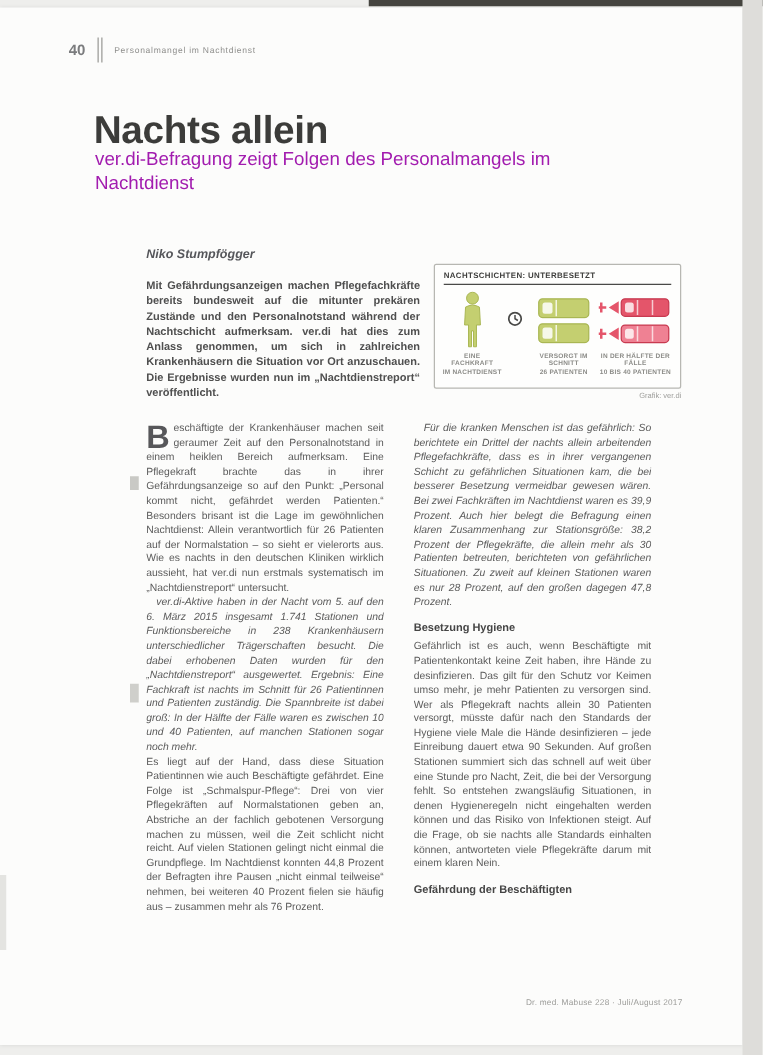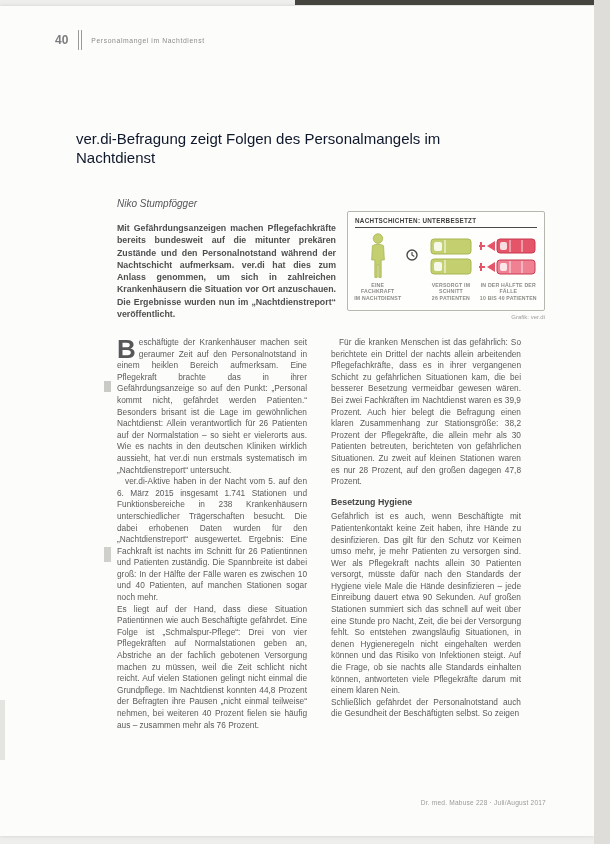--- a/index.html
+++ b/index.html
@@ -14,24 +14,24 @@
   .scan-mark-3{position:absolute;left:0px;top:700px;width:5px;height:60px;background:#e4e4e1;}
 
   
   .pagehead{position:absolute;left:55px;top:30px;display:flex;align-items:center;}
   .pagenum{font-size:12px;font-weight:bold;color:#7b7c7e;}
   .headrule{width:0;height:20px;border-left:1px solid #9a9a98;border-right:1px solid #9a9a98;margin:0 9px 0 10px;padding-left:2px;}
   .runhead{font-size:6.8px;letter-spacing:.6px;color:#8d8d8b;text-transform:none;}
 
   
   .title{position:absolute;left:75px;top:86px;font-size:31px;font-weight:bold;color:#3c3c3a;letter-spacing:-.3px;}
-  .subtitle{position:absolute;left:76px;top:129px;width:370px;font-size:15px;line-height:19px;color:#0f172a;}
+  .subtitle{position:absolute;left:76px;top:118px;width:370px;font-size:15px;line-height:19px;color:#a21caf;}
 
   
-  .author{position:absolute;left:117px;top:198px;font-size:10px;font-weight:normal;font-style:italic;color:#55565a;}
+  .author{position:absolute;left:117px;top:198px;font-size:10px;font-weight:bold;font-style:italic;color:#55565a;}
   .lead{position:absolute;left:117px;top:222px;width:219px;font-size:8.8px;line-height:12.3px;font-weight:600;color:#4f4f4f;text-align:justify;}
 
   
   .infobox{position:absolute;left:347px;top:211px;width:198px;height:100px;background:#fefefd;border:1px solid #b7b7b2;border-radius:2px;box-sizing:border-box;}
   .ig-title{font-size:6.3px;font-weight:bold;letter-spacing:.3px;color:#3e3e3c;padding:5px 7px 3px 7px;}
   .ig-rule{border-top:1px solid #4a4a48;margin:0 7px;}
   .ig-body{display:flex;align-items:flex-start;padding:5px 6px 0 6px;}
   .ig-item{display:flex;flex-direction:column;align-items:center;}
   .ig-item.nurse{width:48px;}
   .ig-item.clock{width:22px;padding-top:16px;}
@@ -39,21 +39,21 @@
   .ig-item.overload{width:60px;}
   .ig-icon{height:46px;display:flex;flex-direction:column;justify-content:center;align-items:center;gap:3px;}
   .ig-label{margin-top:3px;font-size:5.2px;line-height:6.4px;font-weight:bold;letter-spacing:.2px;color:#8b8b87;text-align:center;text-transform:uppercase;}
   .ig-credit{position:absolute;left:455px;top:314px;width:90px;text-align:right;font-size:6px;color:#9d9d9a;}
 
   
   .col{position:absolute;top:337px;width:190px;font-size:8.3px;line-height:11.6px;color:#5b5b5b;text-align:justify;overflow:hidden;}
   .col-left{left:117px;height:460px;}
   .col-right{left:331px;height:458px;}
   .col p{margin:0 0 0 0;}
-  .col p.indent{text-indent:8px;}
+  .col p.indent{text-indent:8px;font-style:italic;}
   .col h3{margin:9px 0 3px 0;font-size:8.8px;color:#454545;}
   .dropcap{float:left;font-size:26px;line-height:22px;font-weight:bold;color:#57575a;padding:1px 3px 0 0;}
 
   .footer{position:absolute;left:300px;top:799px;width:246px;text-align:right;font-size:6.6px;color:#9b9b98;letter-spacing:.2px;}
 </style>
 </head>
 <body>
 
 <div class="canvas">
   <div class="paper"></div>
@@ -62,20 +62,21 @@
   <div class="scan-mark-1"></div>
   <div class="scan-mark-2"></div>
   <div class="scan-mark-3"></div>
 
   <div class="pagehead">
     <span class="pagenum">40</span>
     <span class="headrule"></span>
     <span class="runhead">Personalmangel im Nachtdienst</span>
   </div>
 
+  <div class="title">Nachts allein</div>
   <div class="subtitle">ver.di-Befragung zeigt Folgen des Personalmangels im Nachtdienst</div>
 
   <div class="author">Niko Stumpfögger</div>
   <div class="lead">Mit Gefährdungsanzeigen machen Pflegefachkräfte bereits bundesweit auf die mitunter prekären Zustände und den Personalnotstand während der Nachtschicht aufmerksam. ver.di hat dies zum Anlass genommen, um sich in zahlreichen Krankenhäusern die Situation vor Ort anzuschauen. Die Ergebnisse wurden nun im „Nachtdienstreport“ veröffentlicht.</div>
 
   <div class="infobox">
     <div class="ig-title">NACHTSCHICHTEN: UNTERBESETZT</div>
     <div class="ig-rule"></div>
     <div class="ig-body">
 
@@ -150,17 +151,17 @@
   <div class="col col-left">
     <p><span class="dropcap">B</span><span>eschäftigte der Krankenhäuser machen seit geraumer Zeit auf den Personalnotstand in einem heiklen Bereich aufmerksam. Eine Pflegekraft brachte das in ihrer Gefährdungsanzeige so auf den Punkt: „Personal kommt nicht, gefährdet werden Patienten.“ Besonders brisant ist die Lage im gewöhnlichen Nachtdienst: Allein verantwortlich für 26 Patienten auf der Normalstation – so sieht er vielerorts aus. Wie es nachts in den deutschen Kliniken wirklich aussieht, hat ver.di nun erstmals systematisch im „Nachtdienstreport“ untersucht.</span></p>
     <p class="indent">ver.di-Aktive haben in der Nacht vom 5. auf den 6. März 2015 insgesamt 1.741 Stationen und Funktionsbereiche in 238 Krankenhäusern unterschiedlicher Trägerschaften besucht. Die dabei erhobenen Daten wurden für den „Nachtdienstreport“ ausgewertet. Ergebnis: Eine Fachkraft ist nachts im Schnitt für 26 Patientinnen und Patienten zuständig. Die Spannbreite ist dabei groß: In der Hälfte der Fälle waren es zwischen 10 und 40 Patienten, auf manchen Stationen sogar noch mehr.</p>
     <p>Es liegt auf der Hand, dass diese Situation Patientinnen wie auch Beschäftigte gefährdet. Eine Folge ist „Schmalspur-Pflege“: Drei von vier Pflegekräften auf Normalstationen geben an, Abstriche an der fachlich gebotenen Versorgung machen zu müssen, weil die Zeit schlicht nicht reicht. Auf vielen Stationen gelingt nicht einmal die Grundpflege. Im Nachtdienst konnten 44,8 Prozent der Befragten ihre Pausen „nicht einmal teilweise“ nehmen, bei weiteren 40 Prozent fielen sie häufig aus – zusammen mehr als 76 Prozent.</p>
   </div>
 
   <div class="col col-right">
     <p class="indent">Für die kranken Menschen ist das gefährlich: So berichtete ein Drittel der nachts allein arbeitenden Pflegefachkräfte, dass es in ihrer vergangenen Schicht zu gefährlichen Situationen kam, die bei besserer Besetzung vermeidbar gewesen wären. Bei zwei Fachkräften im Nachtdienst waren es 39,9 Prozent. Auch hier belegt die Befragung einen klaren Zusammenhang zur Stationsgröße: 38,2 Prozent der Pflegekräfte, die allein mehr als 30 Patienten betreuten, berichteten von gefährlichen Situationen. Zu zweit auf kleinen Stationen waren es nur 28 Prozent, auf den großen dagegen 47,8 Prozent.</p>
     <h3>Besetzung Hygiene</h3>
     <p>Gefährlich ist es auch, wenn Beschäftigte mit Patientenkontakt keine Zeit haben, ihre Hände zu desinfizieren. Das gilt für den Schutz vor Keimen umso mehr, je mehr Patienten zu versorgen sind. Wer als Pflegekraft nachts allein 30 Patienten versorgt, müsste dafür nach den Standards der Hygiene viele Male die Hände desinfizieren – jede Einreibung dauert etwa 90 Sekunden. Auf großen Stationen summiert sich das schnell auf weit über eine Stunde pro Nacht, Zeit, die bei der Versorgung fehlt. So entstehen zwangsläufig Situationen, in denen Hygieneregeln nicht eingehalten werden können und das Risiko von Infektionen steigt. Auf die Frage, ob sie nachts alle Standards einhalten können, antworteten viele Pflegekräfte darum mit einem klaren Nein.</p>
-    <p>Schließlich gefährdet der Personalnotstand auch die Gesundheit der Beschäftigten selbst. So zeigen</p>
+    <h3>Gefährdung der Beschäftigten</h3>
   </div>
 
   <div class="footer">Dr. med. Mabuse 228 · Juli/August 2017</div>
 </div>
 
 </body></html>

